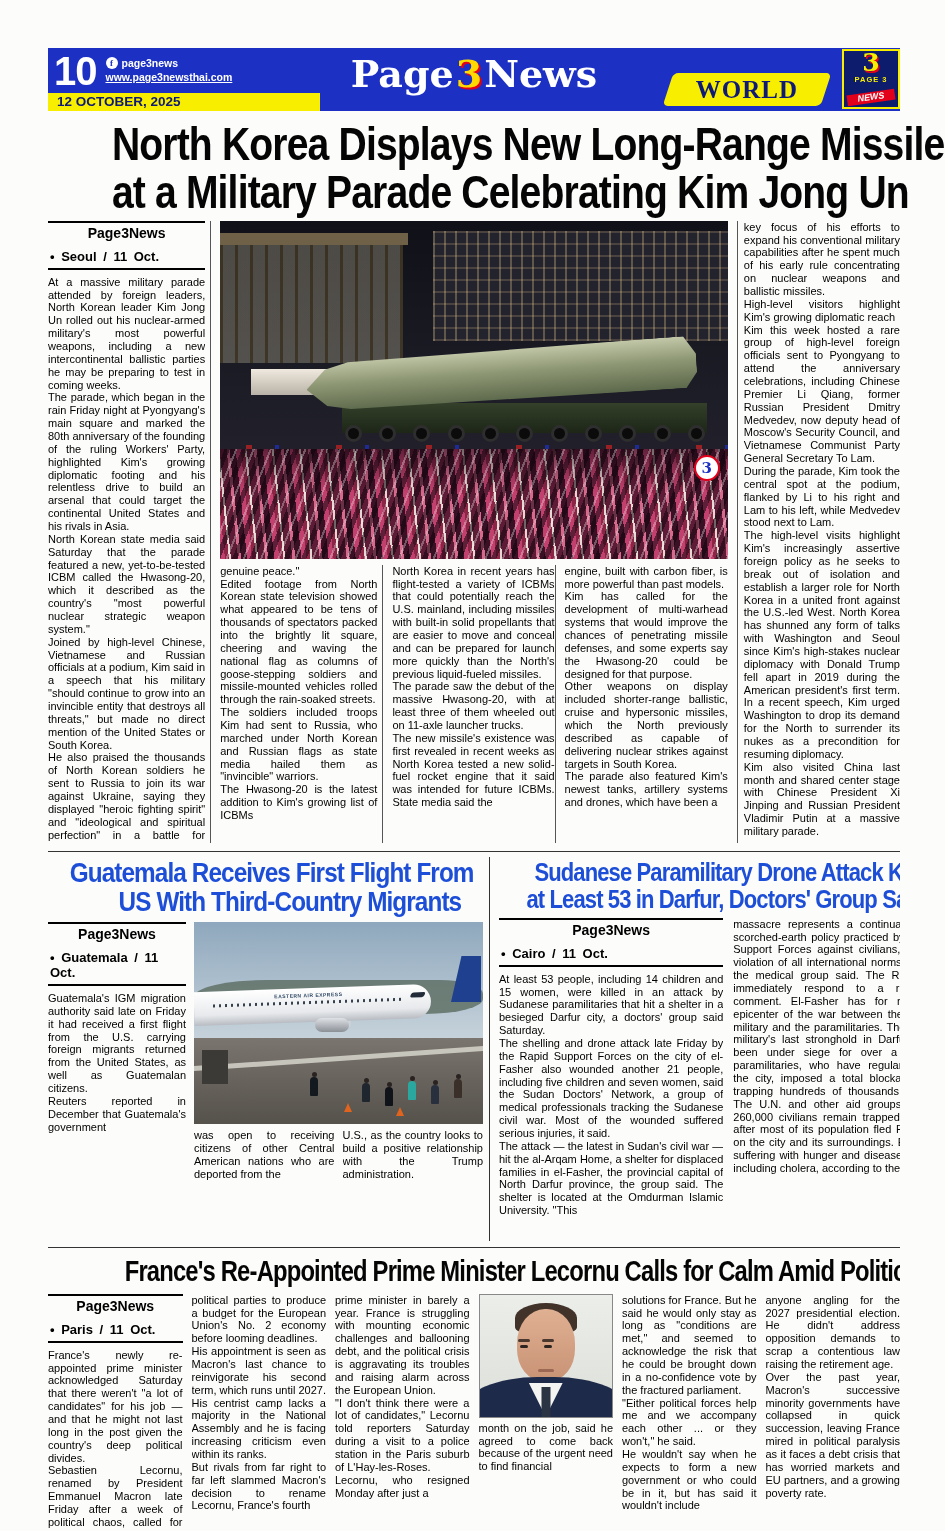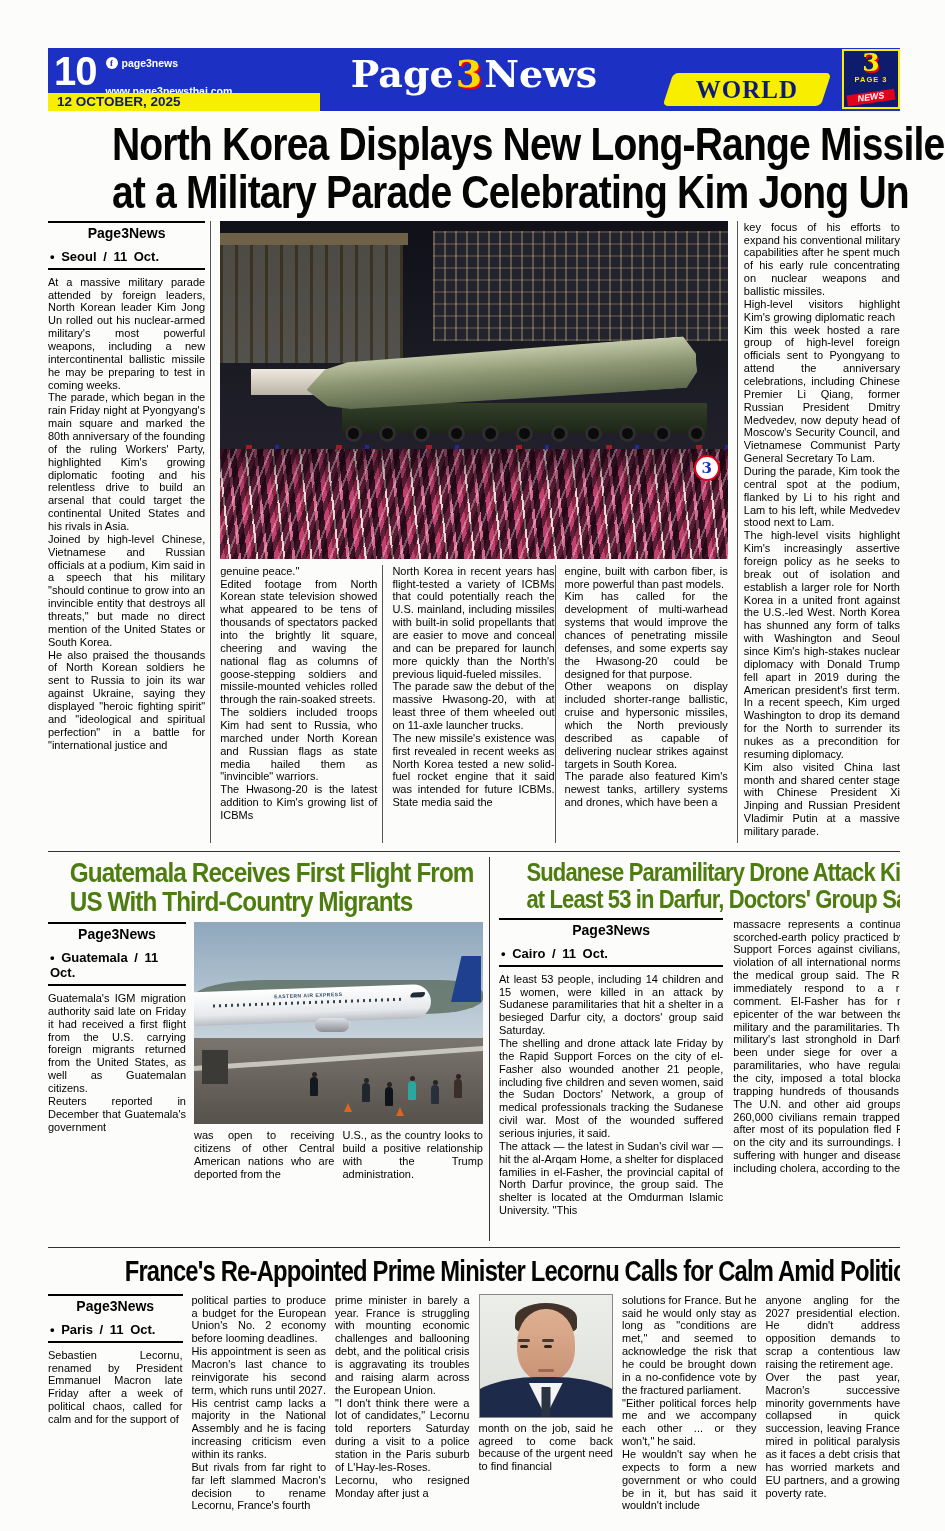--- a/index.html
+++ b/index.html
@@ -8,42 +8,42 @@
   .inner{position:absolute;left:48px;top:48px;width:852px;}
 
   
   .hdr{position:relative;height:63px;background:#1c30c4;}
   .hdr-left{position:absolute;left:6px;top:2px;display:flex;align-items:flex-start;color:#fff;}
   .pagenum{font-size:40px;font-weight:bold;line-height:42px;letter-spacing:-1px;}
   .soc{margin-left:9px;margin-top:7px;font-size:10.5px;font-weight:bold;}
   .soc-row{display:flex;align-items:center;gap:4px;}
   .fb{display:inline-flex;align-items:center;justify-content:center;width:12px;height:12px;border-radius:50%;
       background:#fff;color:#1c30c4;font-size:9px;font-weight:bold;font-family:"Liberation Serif",serif;}
-  .site{margin-top:16px;color:#fff;}
+  .site{margin-top:2px;color:#fff;text-decoration:underline;}
   .date-strip{position:absolute;left:0;bottom:0;width:272px;height:18px;background:#f8ee00;color:#0d1a78;
       font-weight:bold;font-size:13.5px;line-height:18px;padding-left:9px;box-sizing:border-box;}
   .masthead{position:absolute;left:0;right:0;top:7px;text-align:center;color:#fff;
       font-family:"DejaVu Serif",serif;font-weight:bold;font-size:38px;line-height:1;}
   .m3{color:#ffd900;text-shadow:2px 2px 0 #e3001b;padding:0 2px;}
   .world-band{position:absolute;right:74px;bottom:5px;width:158px;height:33px;background:#f8ee00;
       transform:skewX(-18deg);border-radius:5px;display:flex;align-items:center;justify-content:center;}
   .world-txt{transform:skewX(18deg);font-family:"Liberation Serif",serif;font-weight:bold;font-size:25px;
       color:#0d1a78;letter-spacing:1px;}
   .logo{position:absolute;right:0;top:1px;width:58px;height:60px;background:#0e1c6e;border:2px solid #f8ee00;
       box-sizing:border-box;text-align:center;}
   .logo3{font-family:"DejaVu Serif",serif;font-weight:bold;font-size:25px;line-height:24px;color:#f8ee00;
       text-shadow:1.5px 1.5px 0 #e3001b;}
   .logop{font-size:7.5px;font-weight:bold;color:#f8ee00;letter-spacing:1px;}
   .logon{position:absolute;left:3px;right:3px;bottom:4px;background:#e3001b;color:#fff;font-style:italic;
       font-weight:bold;font-size:9px;line-height:11px;transform:rotate(-8deg);}
 
   
   .head1{margin:10px 0 4px 0;text-align:center;font-weight:bold;color:#050505;}
   .head1 .hline{display:block;font-size:46px;line-height:1.04;letter-spacing:-1px;transform:scaleX(.85);transform-origin:50% 50%;white-space:nowrap;}
-  .head2{margin:2px 0 4px 0;text-align:left;font-weight:bold;color:#4d7c0f;}
+  .head2{margin:2px 0 4px 0;text-align:right;font-weight:bold;color:#1d4ed8;}
   .head2 span{display:block;font-size:27px;line-height:1.1;letter-spacing:-1px;transform:scaleX(.9);transform-origin:50% 50%;white-space:nowrap;}
   .s-head span{font-size:25px;transform:scaleX(.88);}
   .head3{margin:2px 0 6px 0;text-align:center;font-weight:bold;font-size:29px;letter-spacing:-1px;
       transform:scaleX(.82);transform-origin:50% 50%;white-space:nowrap;color:#050505;}
 
   
   .byline{border-top:2px solid #000;margin-bottom:6px;}
   .bbrand{font-weight:bold;font-size:14px;text-align:center;padding:2px 0 1px 0;}
   .bloc{font-weight:bold;font-size:13px;word-spacing:3px;padding:1px 0 4px 2px;border-bottom:2px solid #000;margin-top:6px;}
   .btext p{margin:0;text-align:justify;font-size:11px;line-height:1.17;}
@@ -169,22 +169,23 @@
       <span class="hline">at a Military Parade Celebrating Kim Jong Un</span>
     </h1>
 
     <section class="art-korea">
       <div class="k1">
         <div class="byline">
           <div class="bbrand">Page3News</div>
           <div class="bloc">• Seoul / 11 Oct.</div>
         </div>
         <div class="btext">
-            <p>At a massive military parade attended by foreign leaders, North Korean leader Kim Jong Un rolled out his nuclear-armed military's most powerful weapons, including a new intercontinental ballistic missile he may be preparing to test in coming weeks.</p>
+            <p>At a massive military parade attended by foreign leaders, North Korean leader Kim Jong Un rolled out his nuclear-armed military's most powerful weapons, including a new intercontinental ballistic parties he may be preparing to test in coming weeks.</p>
             <p>The parade, which began in the rain Friday night at Pyongyang's main square and marked the 80th anniversary of the founding of the ruling Workers' Party, highlighted Kim's growing diplomatic footing and his relentless drive to build an arsenal that could target the continental United States and his rivals in Asia.</p>
+            <p>North Korean state media said Saturday that the parade featured a new, yet-to-be-tested ICBM called the Hwasong-20, which it described as the country's "most powerful nuclear strategic weapon system."</p>
             <p>Joined by high-level Chinese, Vietnamese and Russian officials at a podium, Kim said in a speech that his military "should continue to grow into an invincible entity that destroys all threats," but made no direct mention of the United States or South Korea.</p>
             <p>He also praised the thousands of North Korean soldiers he sent to Russia to join its war against Ukraine, saying they displayed "heroic fighting spirit" and "ideological and spiritual perfection" in a battle for "international justice and</p>
           </div>
       </div>
 
       <div class="kphoto">
         <div class="pk-sky"></div>
         <div class="pk-bldg-left"></div>
         <div class="pk-bldg-right"></div>
         <div class="pk-stand"></div>
@@ -309,20 +310,21 @@
 
     <section class="fr">
       <h2 class="head3">France's Re-Appointed Prime Minister Lecornu Calls for Calm Amid Political Chaos</h2>
       <div class="fr-grid">
         <div>
           <div class="byline">
             <div class="bbrand">Page3News</div>
             <div class="bloc">• Paris / 11 Oct.</div>
           </div>
           <div class="btext">
+              <p>France's newly re-appointed prime minister acknowledged Saturday that there weren't "a lot of candidates" for his job — and that he might not last long in the post given the country's deep political divides.</p>
               <p>Sebastien Lecornu, renamed by President Emmanuel Macron late Friday after a week of political chaos, called for calm and for the support of</p>
             </div>
         </div>
         <div class="btext">
             <p>political parties to produce a budget for the European Union's No. 2 economy before looming deadlines.</p>
             <p>His appointment is seen as Macron's last chance to reinvigorate his second term, which runs until 2027. His centrist camp lacks a majority in the National Assembly and he is facing increasing criticism even within its ranks.</p>
             <p>But rivals from far right to far left slammed Macron's decision to rename Lecornu, France's fourth</p>
           </div>
         <div class="btext">
             <p>prime minister in barely a year. France is struggling with mounting economic challenges and ballooning debt, and the political crisis is aggravating its troubles and raising alarm across the European Union.</p>

